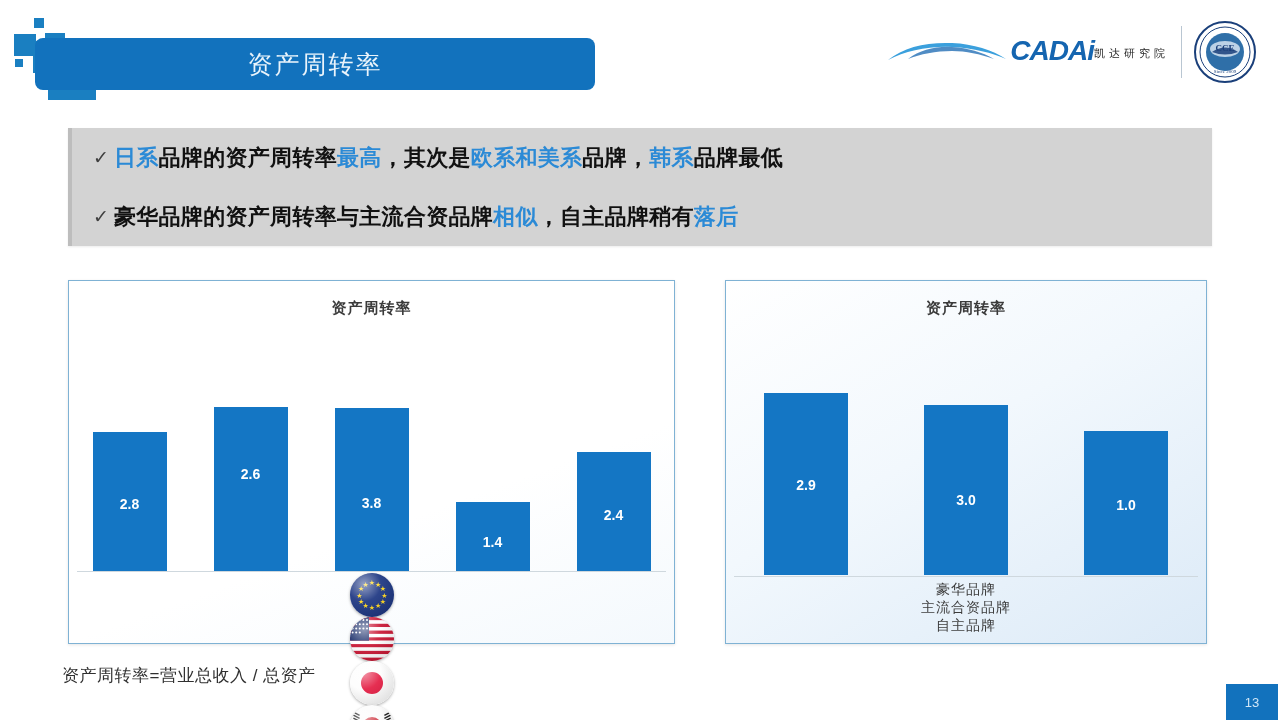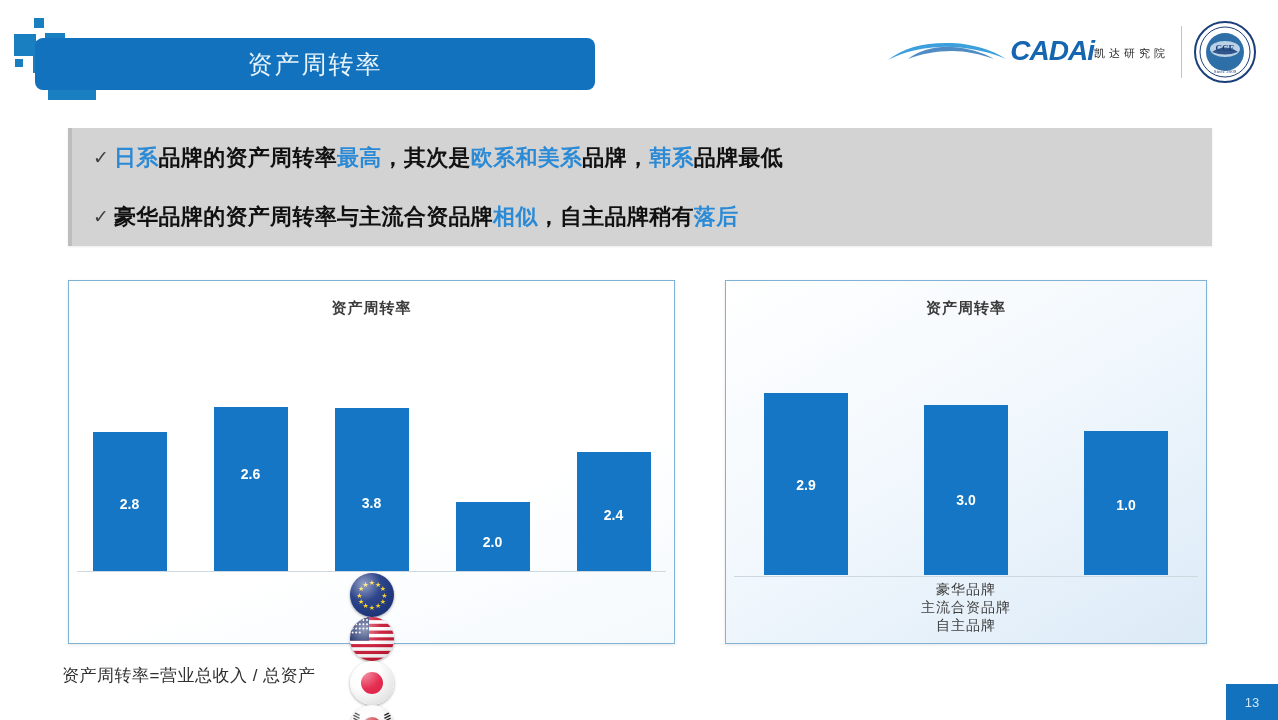--- a/index.html
+++ b/index.html
@@ -178,21 +178,21 @@
               <span class="val" style="top: 59.2802px; bottom: auto;">2.6</span>
             </div>
           </div>
           <div class="bar-slot">
             <div class="bar" style="height: 163px;">
               <span class="val" style="top: 86.6401px; bottom: auto;">3.8</span>
             </div>
           </div>
           <div class="bar-slot">
             <div class="bar" style="height: 69.3913px;">
-              <span class="val" style="top: 31.92px; bottom: auto;">2.0</span>
+              <span class="val" style="top: 31.92px; bottom: auto;">1.4</span>
             </div>
           </div>
           <div class="bar-slot">
             <div class="bar" style="height: 118.957px;">
               <span class="val" style="top: 54.7202px; bottom: auto;">2.4</span>
             </div>
           </div>
         </div>
     </div>
 

